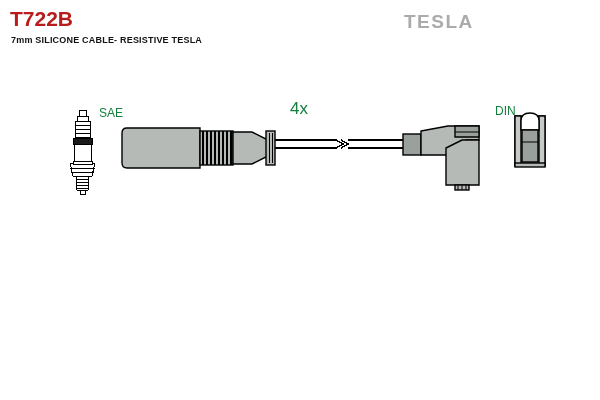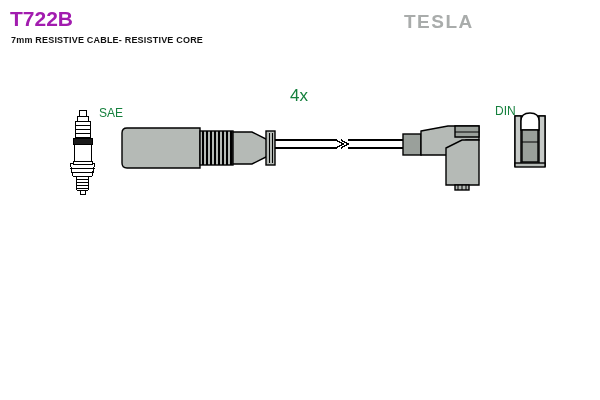--- a/index.html
+++ b/index.html
@@ -18,21 +18,21 @@
     -webkit-font-smoothing: none;
   }
 
   
   #part-title {
     position: absolute;
     left: 10px;
     top: 7px;
     font-size: 21px;
     font-weight: bold;
-    color: #a21caf;
+    color: #b91c1c;
     letter-spacing: 0px;
     white-space: nowrap;
   }
   #part-subtitle {
     position: absolute;
     left: 11px;
     top: 35px;
     font-size: 9px;
     font-weight: bold;
     color: #111111;
@@ -52,39 +52,39 @@
 
   
   .callout {
     position: absolute;
     font-size: 12px;
     color: #15803d;
     white-space: nowrap;
   }
   #label-sae  { left: 99px;  top: 106px; }
   #label-din  { left: 486px; top: 104px; margin-left: 9px; }
-  #label-qty  { left: 290px; top: 86px; font-size: 17px; }
+  #label-qty  { left: 290px; top: 99px; font-size: 17px; }
 
   
   #diagram {
     position: absolute;
     left: 0;
     top: 0;
     width: 600px;
     height: 400px;
   }
 </style>
 </head>
 <body>
 
 <div id="page">
 
   <div id="part-title">T722B</div>
 
-  <div id="part-subtitle">7mm RESISTIVE CABLE- RESISTIVE CORE</div>
+  <div id="part-subtitle">7mm SILICONE CABLE- RESISTIVE TESLA</div>
 
   <div id="brand-logo">TESLA</div>
 
   <div class="callout" id="label-sae">SAE</div>
 
   <div class="callout" id="label-din">DIN</div>
 
   <div class="callout" id="label-qty">4x</div>
 
   <svg id="diagram" viewBox="0 0 600 400" width="600" height="400">

